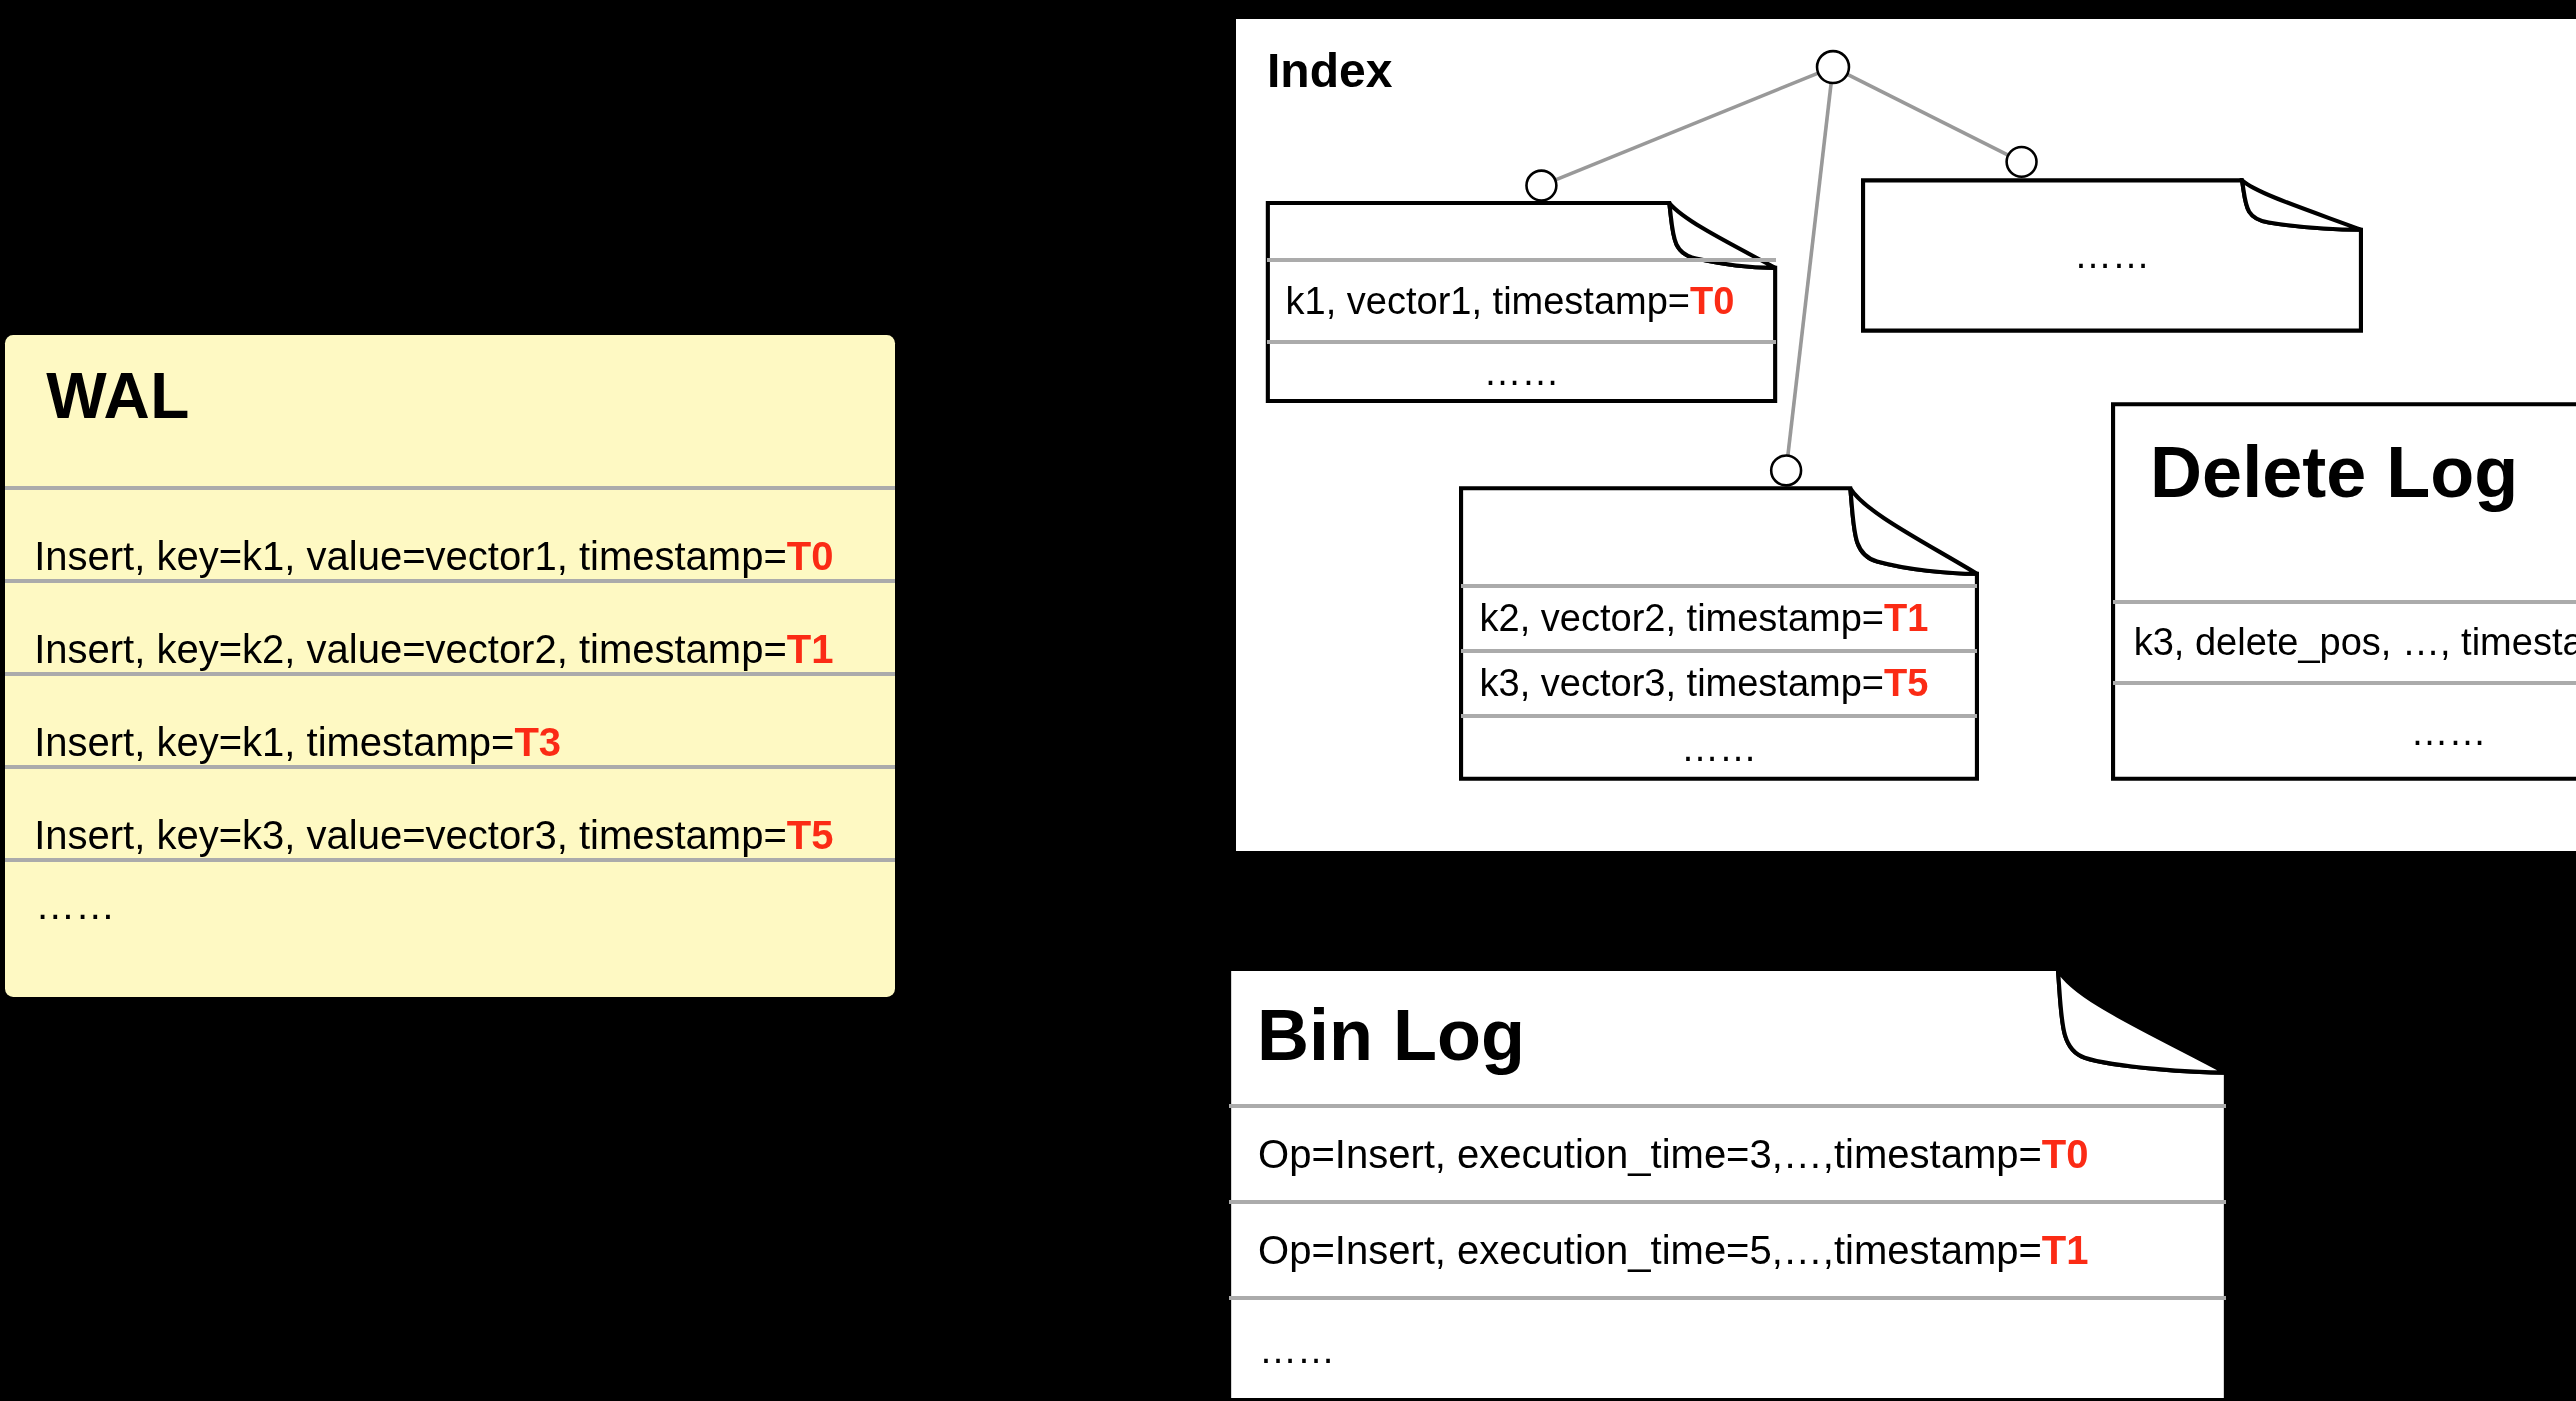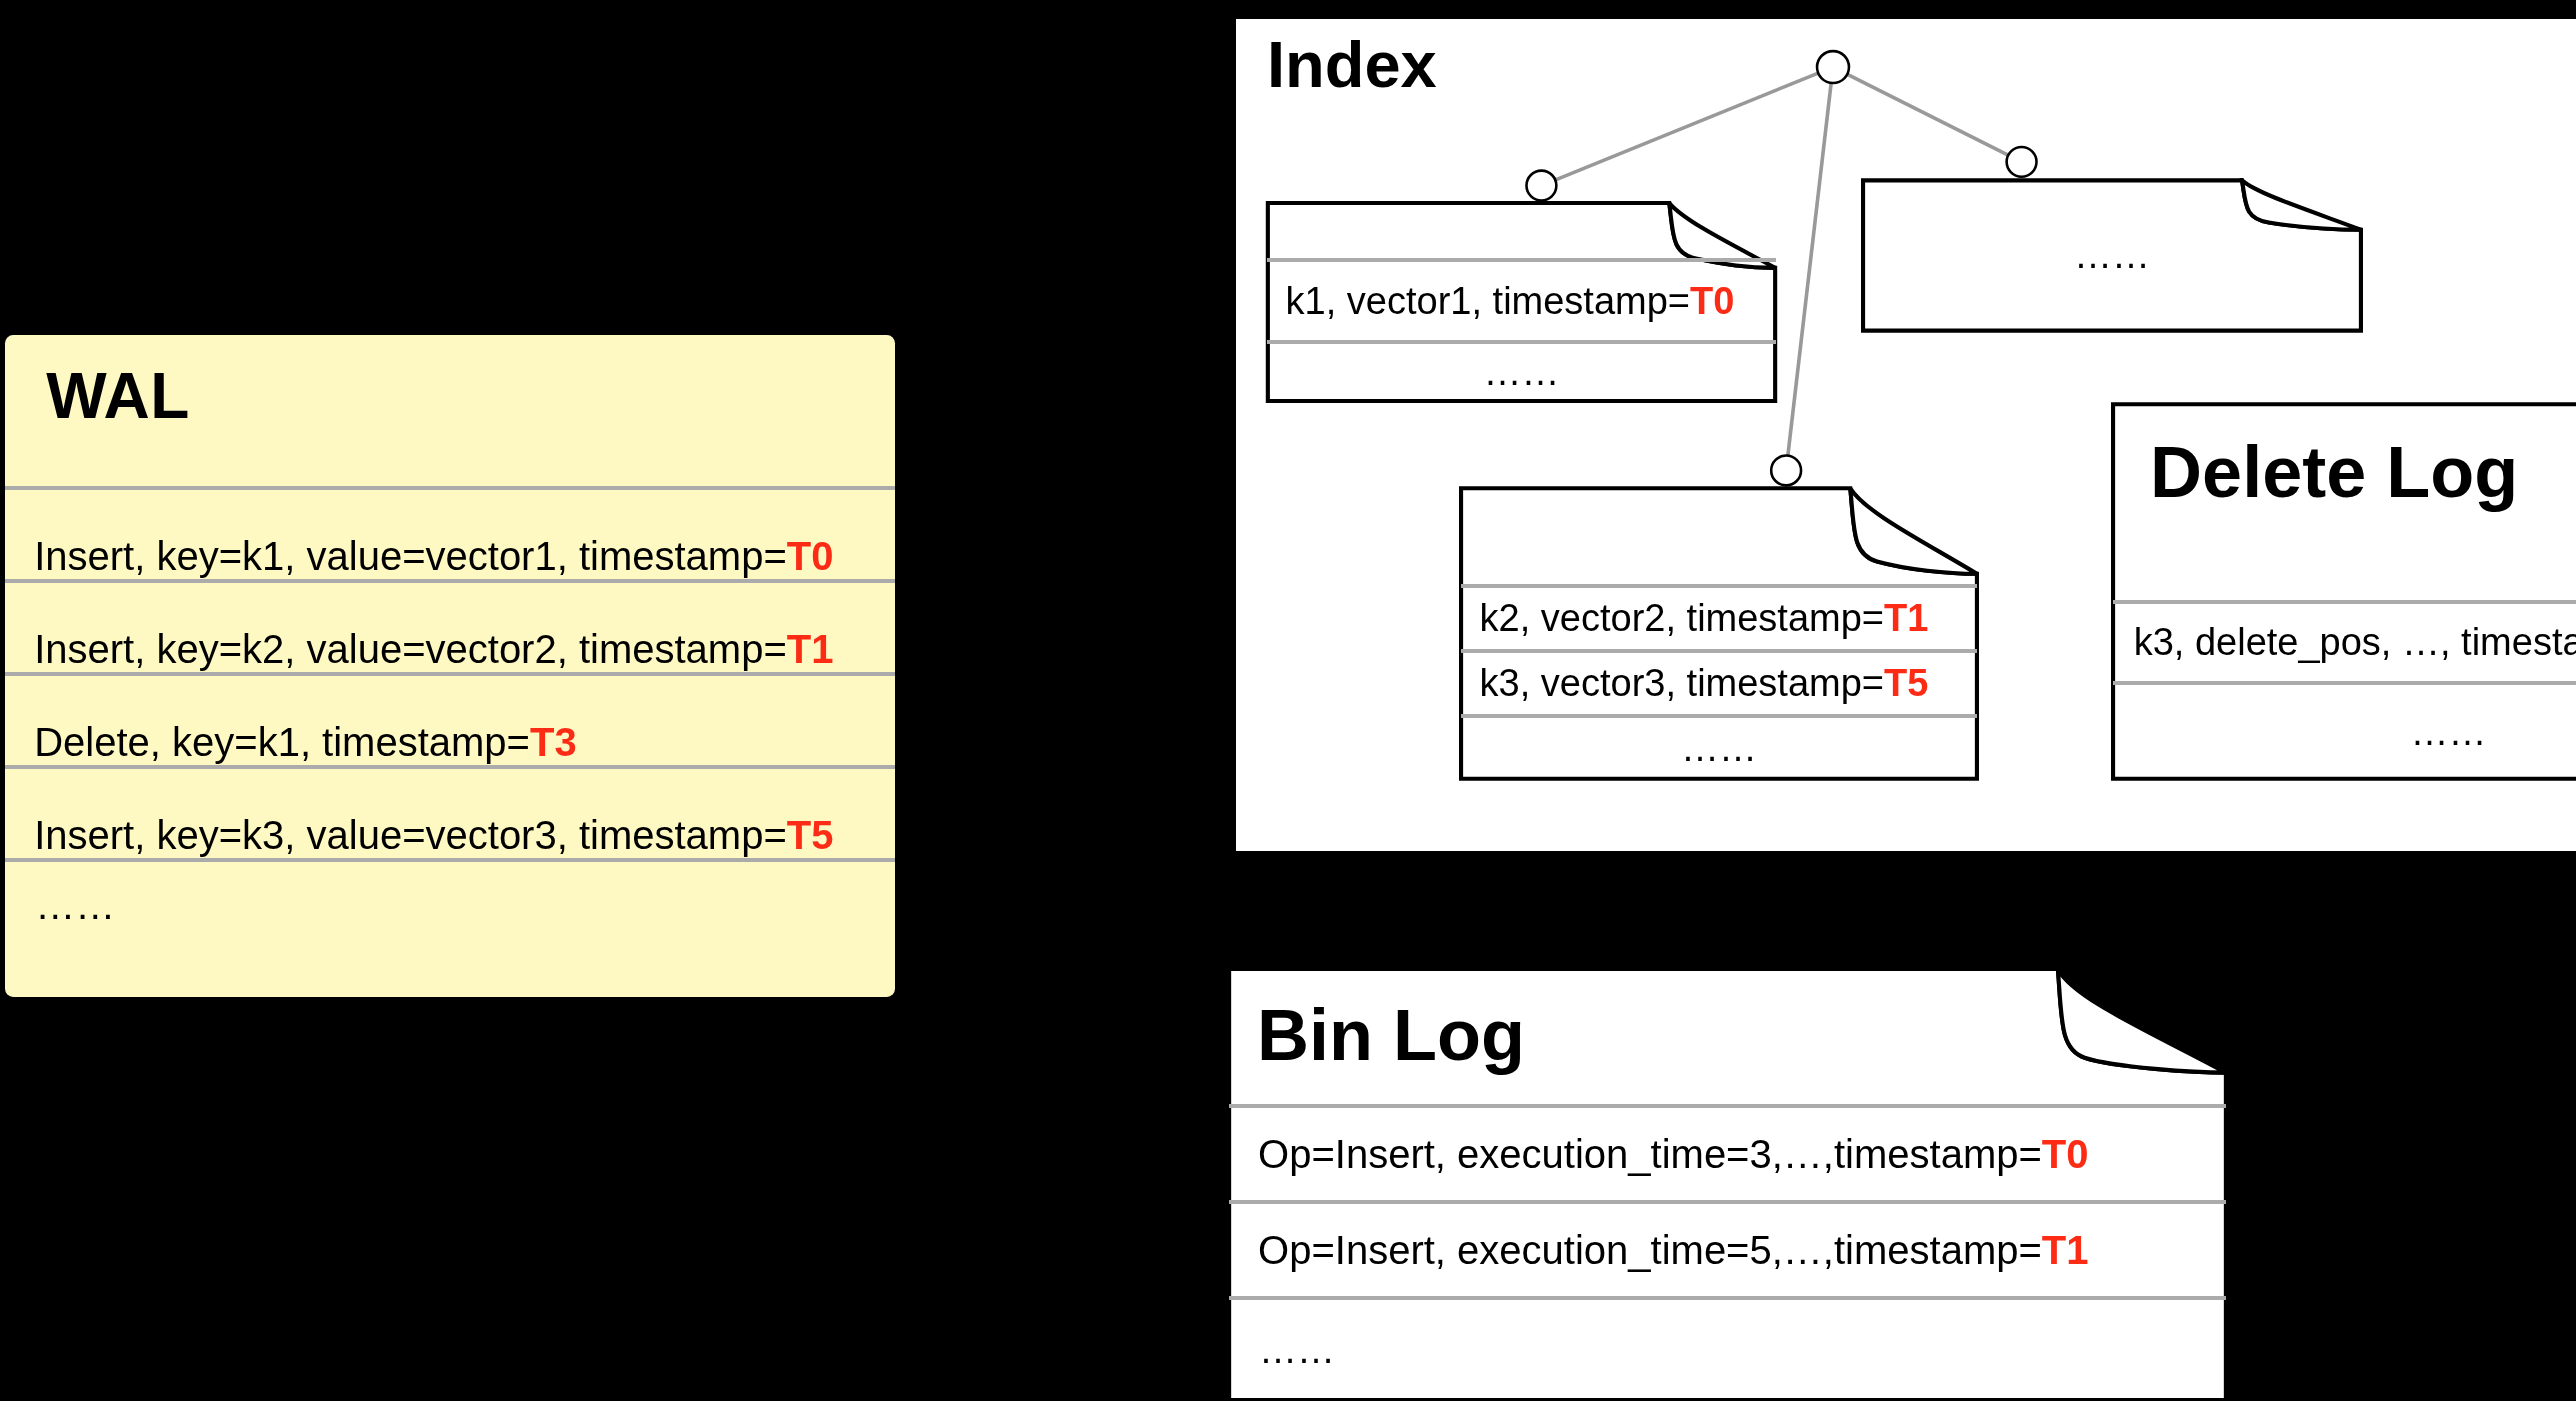--- a/index.html
+++ b/index.html
@@ -23,21 +23,21 @@
   .wal-row{height:93px;box-sizing:border-box;border-top:4.1px solid #ababab;
     display:flex;align-items:flex-end;padding-left:29px;font-size:40px}
   .wal-more{flex:1;box-sizing:border-box;border-top:4.1px solid #ababab;
     padding:20.6px 0 0 30px;font-size:40px}
 
   
   #index-panel{
     position:absolute;left:1231px;top:14.4px;width:1579px;height:842px;
     background:#fff;border:5.7px solid #000;box-sizing:border-box;
   }
-  .index-title{position:absolute;left:31px;top:8px;font-size:65px;font-weight:700}
+  .index-title{position:absolute;left:31px;top:24px;font-size:48px;font-weight:700}
 
   
   .doc{position:absolute}
   .doc > svg{position:absolute;left:0;top:0;display:block}
   .doc-content{position:absolute;left:2.1px;top:2.1px;right:2.1px;bottom:2.1px;
     display:flex;flex-direction:column}
   .doc-header{flex:none}
   .doc-row{box-sizing:border-box;border-top:4.1px solid #ababab;
     display:flex;align-items:center;padding-left:18.5px;font-size:38px}
   .doc-more{box-sizing:border-box;border-top:4.1px solid #ababab;flex:1;
@@ -74,21 +74,21 @@
   <div class="wal-title">WAL</div>
   <div class="wal-row">
     <span class="nowrap">Insert, key=k1, value=vector1, timestamp=</span>
       <span class="ts">T0</span>
   </div>
   <div class="wal-row">
     <span class="nowrap">Insert, key=k2, value=vector2, timestamp=</span>
       <span class="ts">T1</span>
   </div>
   <div class="wal-row">
-    <span class="nowrap">Delete, key=k1, timestamp=</span>
+    <span class="nowrap">Insert, key=k1, timestamp=</span>
       <span class="ts">T3</span>
   </div>
   <div class="wal-row">
     <span class="nowrap">Insert, key=k3, value=vector3, timestamp=</span>
       <span class="ts">T5</span>
   </div>
   <div class="wal-more">……</div>
 </div>
 
 <div id="index-panel">

